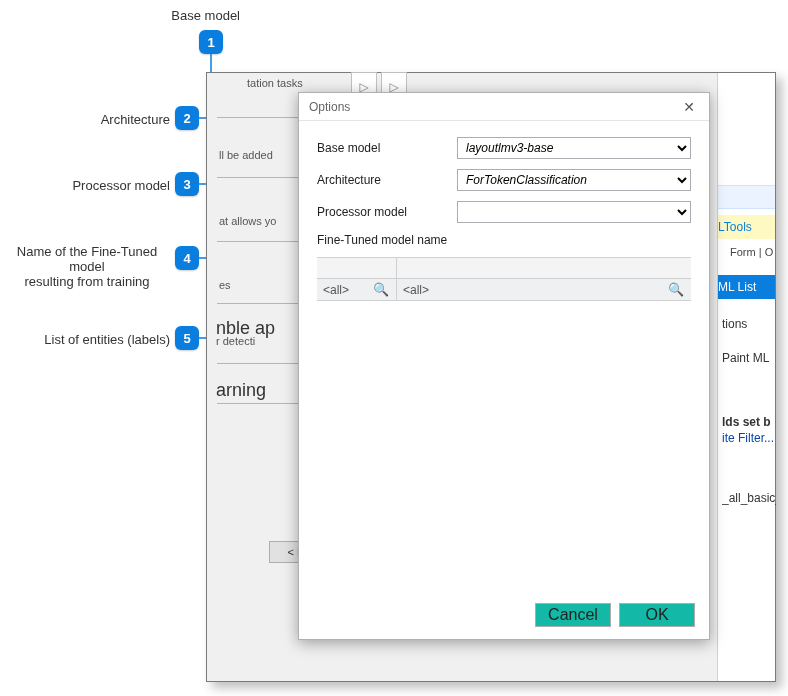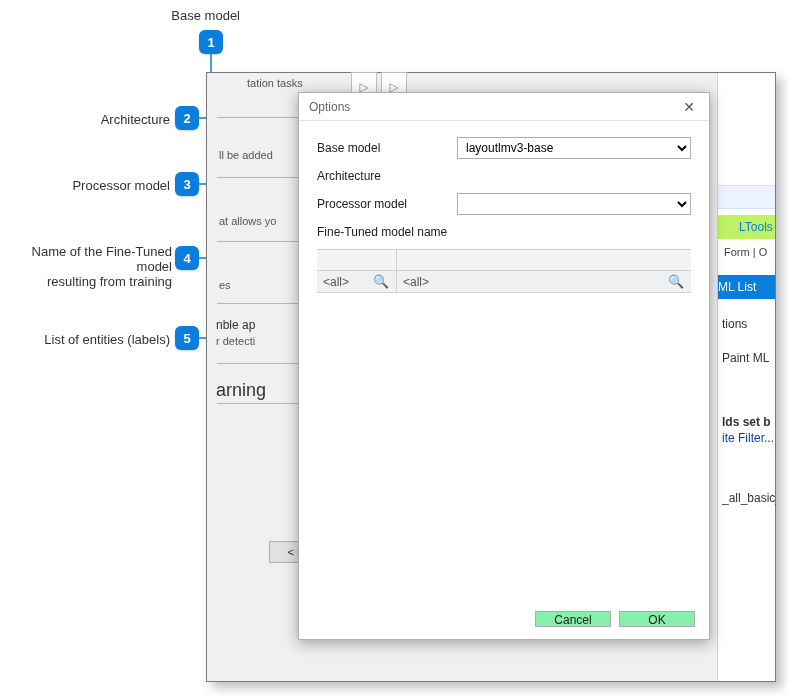--- a/index.html
+++ b/index.html
@@ -90,33 +90,33 @@
     height: 100%;
     background: #ffffff;
     border-left: 1px solid #d0d0d0;
   }
   .bg-right-panel .bluebar {
     position:absolute; left:0; top:112px; width:100%; height:24px;
     background:#eaf3ff; border-top:1px solid #cfe3ff; border-bottom:1px solid #cfe3ff;
   }
   .bg-right-panel .toolsbar {
     position:absolute; left:0; top:142px; width:100%; height:24px;
-    background:#bef264; color:#0a7ede; font-size:12px; padding-left:21px;
+    background:#fef9c3; color:#0a7ede; font-size:12px; padding-left:0;
     line-height:24px; overflow:hidden;
   }
   .bg-right-panel .mlresbar {
     position:absolute; left:0; top:202px; width:100%; height:24px;
     background:#0a7ede; color:#fff; font-size:12px; line-height:24px;
     overflow:hidden; white-space:nowrap;
   }
   .bg-right-panel .item {
     position:absolute; left:4px; font-size:12px; color:#333;
     overflow:hidden; white-space:nowrap; width:54px;
   }
-  .bg-right-panel .tab1 { position:absolute; top:173px; left:0; font-size:11px; color:#444; overflow:hidden; width:58px; white-space:nowrap; padding-left:6px;}
+  .bg-right-panel .tab1 { position:absolute; top:173px; left:0; font-size:11px; color:#444; overflow:hidden; width:58px; white-space:nowrap; padding-left:12px;}
   .bg-right-panel .link { color:#0645ad; }
 
   .bg-app .arrow-btn {
     position:absolute; top:-1px; width:26px; height:30px;
     background:#fff; border:1px solid #c0c0c0;
     display:flex; align-items:center; justify-content:center;
     color:#888; font-size:12px;
   }
 
   
@@ -162,21 +162,21 @@
   .dialog .row .lbl { width: 140px; }
   .dialog select, .dialog input[type=text] {
     flex: 1;
     height: 22px;
     border: 1px solid #abadb3;
     font-family: inherit;
     font-size: 12px;
     padding: 0 4px;
     background: #fff;
   }
-  .dialog select { padding-right: 6px; }
+  .dialog select { padding-right: 6px; font-style: italic; }
 
   .entity-header {
     display:flex; margin-top:10px;
     border-top:1px solid #d0d0d0;
     border-bottom:1px solid #d0d0d0;
     background:#f4f4f4;
     font-size:12px;
     height:22px; line-height:22px;
   }
   .entity-header .c1 { width:80px; border-right:1px solid #d0d0d0; }
@@ -198,44 +198,44 @@
 
   .entity-list {
     height:256px; background:#fff;
   }
 
   .dialog .buttons {
     position:absolute; right:14px; bottom:12px;
     display:flex; gap:8px;
   }
   .dialog .buttons button {
-    width:76px; height:16px;
+    width:76px; height:24px;
     border:1px solid #adadad;
-    background:#86efac;
-    font-family:inherit; font-size:12px;
+    background:#14b8a6;
+    font-family:inherit; font-size:16px;
     color:#222;
   }
 
   .detect-txt { position:absolute; left:216px; top:335px; font-size:11px; color:#555; }
-  .nbleap-txt { position:absolute; left:216px; top:318px; font-size:12px; color:#333; }
+  .nbleap-txt { position:absolute; left:216px; top:318px; font-size:18px; color:#333; }
   .arning-txt { position:absolute; left:216px; top:380px; font-size:18px; color:#333; }
 </style>
 </head>
 <body>
 
 <div class="callout-label" style="left:120px; top:8px; width:120px;">Base model</div>
 <div class="callout-badge" style="left:199px; top:30px;">1</div>
 
 <div class="callout-label" style="left:50px; top:112px; width:120px;">Architecture</div>
 <div class="callout-badge" style="left:175px; top:106px;">2</div>
 
 <div class="callout-label" style="left:20px; top:178px; width:150px;">Processor model</div>
 <div class="callout-badge" style="left:175px; top:172px;">3</div>
 
-<div class="callout-label" style="left:2px; top:244px; width:170px; text-align:right; white-space:pre-line;">Name of the Fine-Tuned model
+<div class="callout-label" style="left:2px; top:244px; width:170px; text-align:center; white-space:pre-line;">Name of the Fine-Tuned model
 resulting from training</div>
 <div class="callout-badge" style="left:175px; top:246px;">4</div>
 
 <div class="callout-label" style="left:10px; top:332px; width:160px;">List of entities (labels)</div>
 <div class="callout-badge" style="left:175px; top:326px;">5</div>
 
 <svg class="leader" style="left:0;top:0;" width="788" height="696">
   <path d="M 211 54 L 211 90 L 322 156"></path>
   <path d="M 199 118 L 280 118 L 322 185"></path>
   <path d="M 199 184 L 280 184 L 322 214"></path>
@@ -285,20 +285,23 @@
 
   <div class="body">
     <div class="row">
       <div class="lbl">Base model</div>
       <select>
         <option>layoutlmv3-base</option>
       </select>
     </div>
     <div class="row">
       <div class="lbl">Architecture</div>
+      <select>
+        <option>ForTokenClassification</option>
+      </select>
     </div>
     <div class="row">
       <div class="lbl">Processor model</div>
       <select>
         <option></option>
       </select>
     </div>
     <div class="row">
       <div class="lbl">Fine-Tuned model name</div>
     </div>

